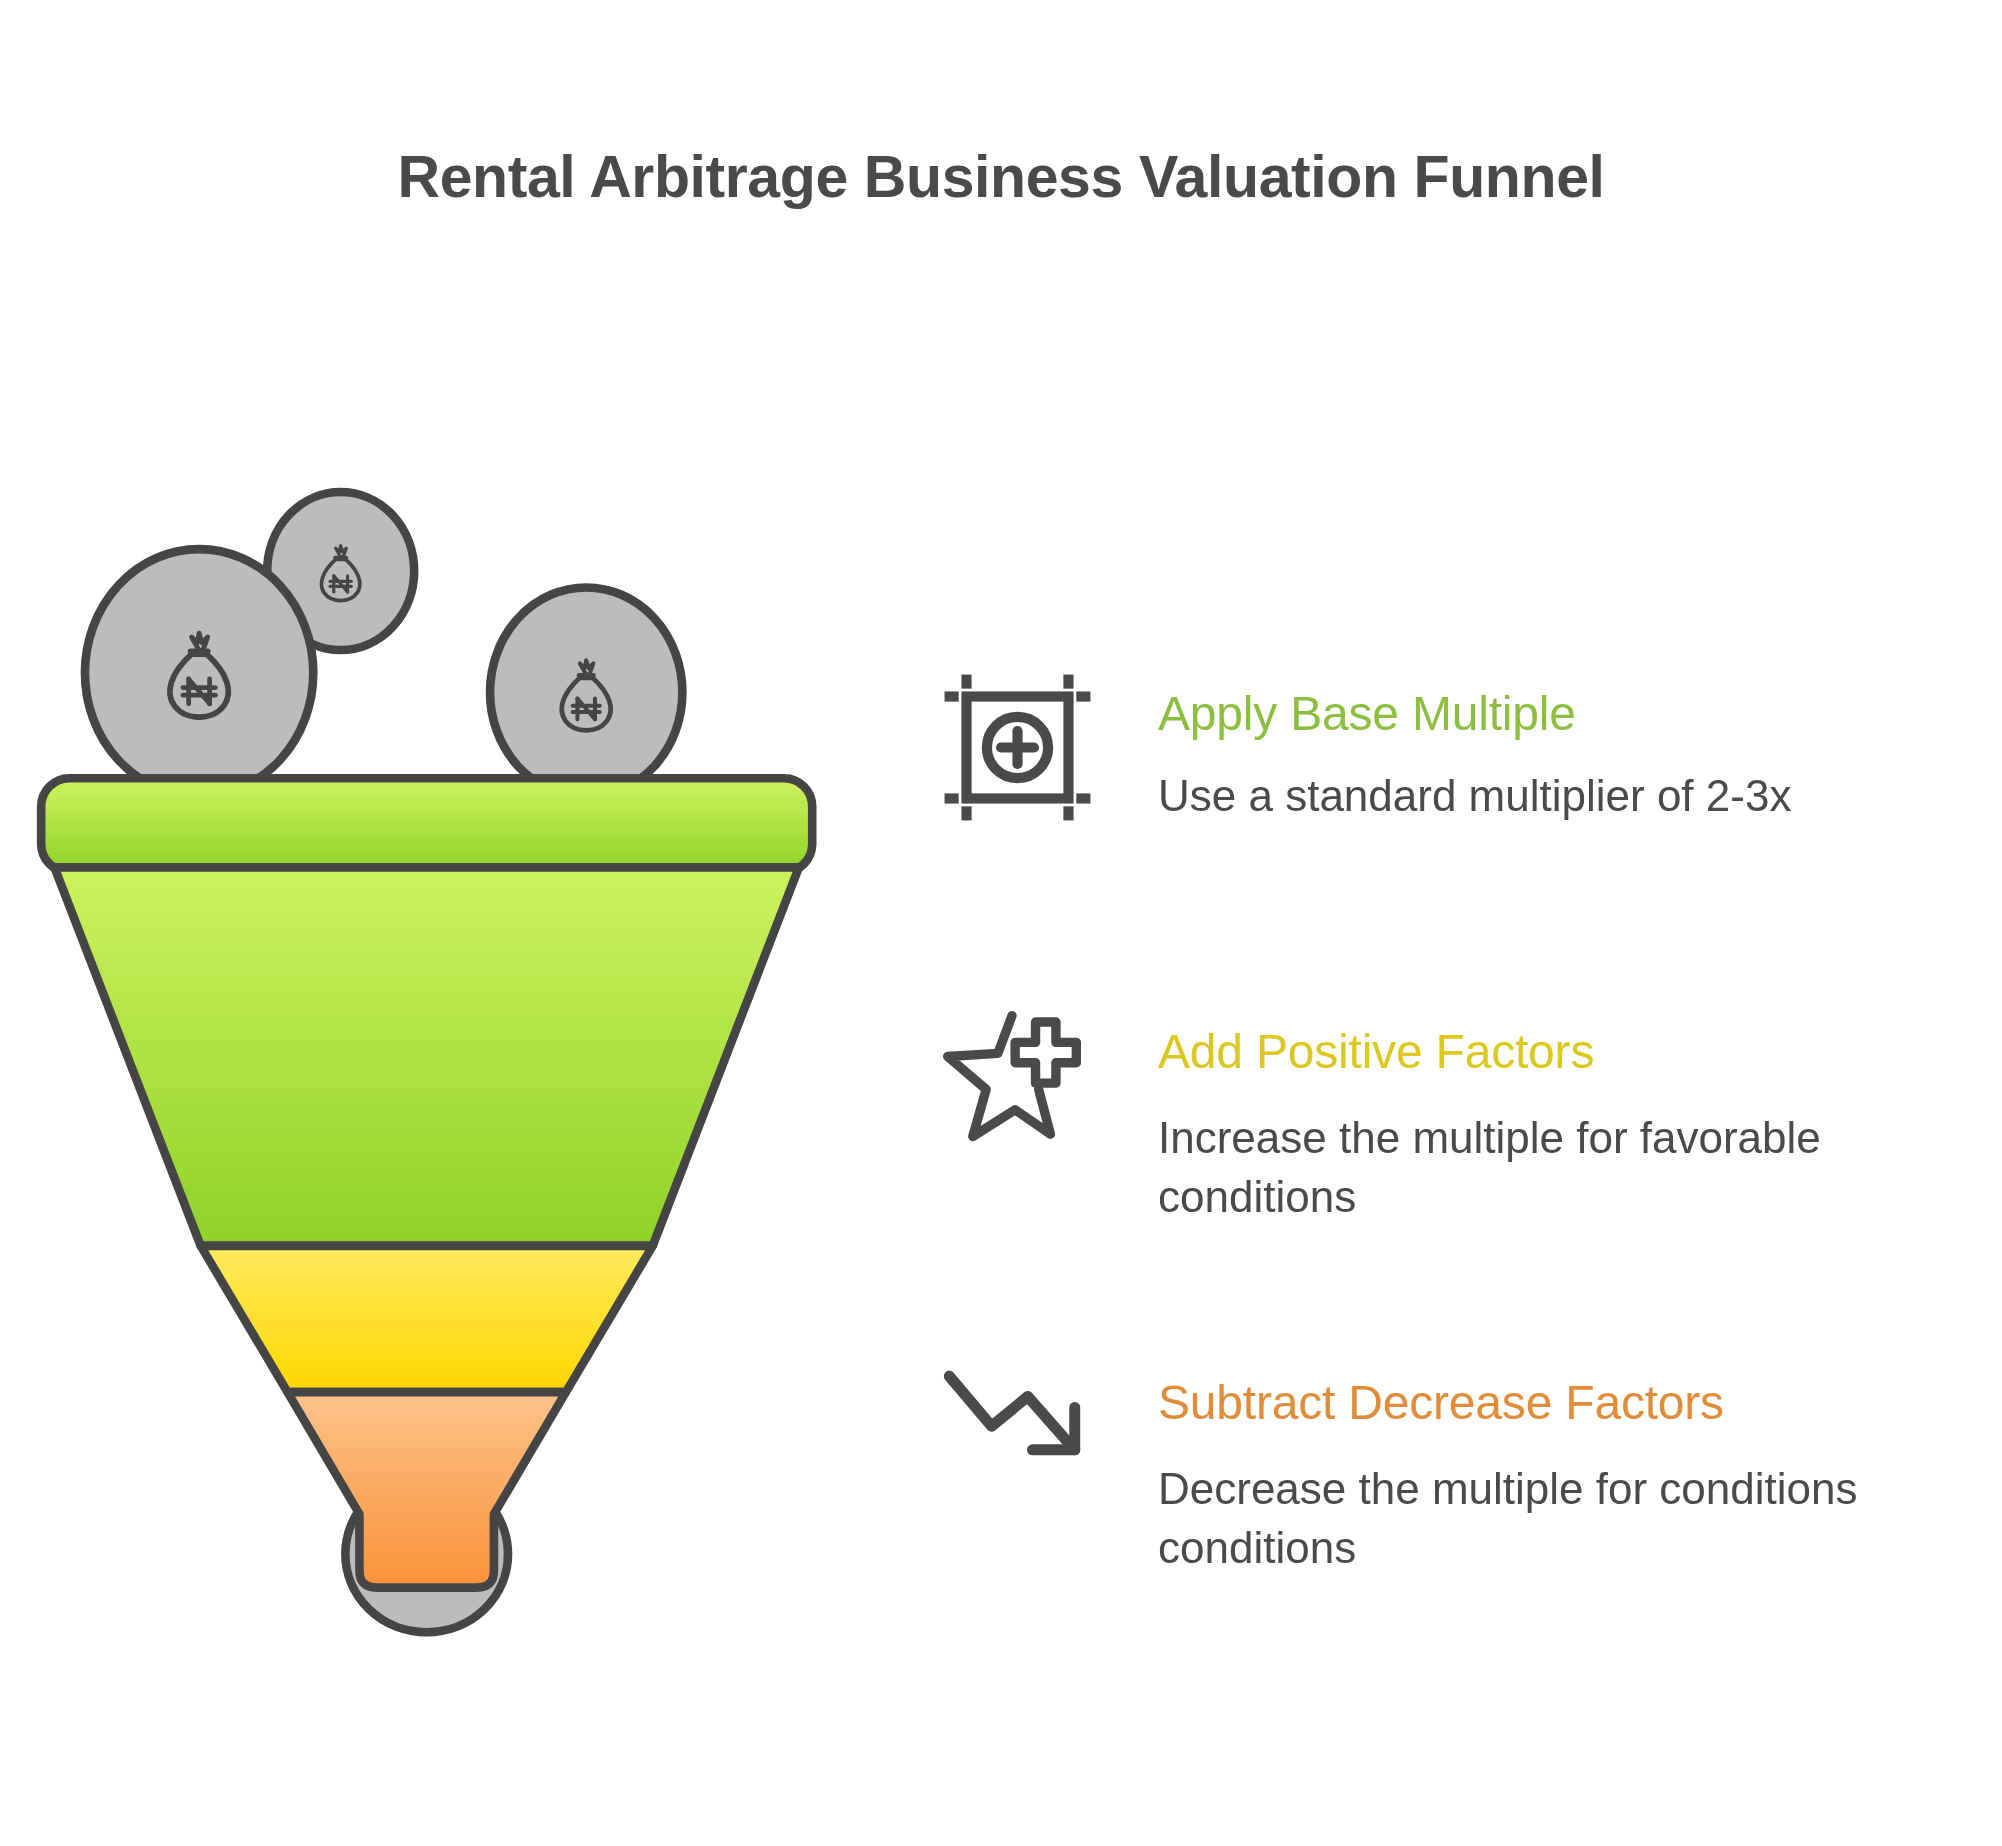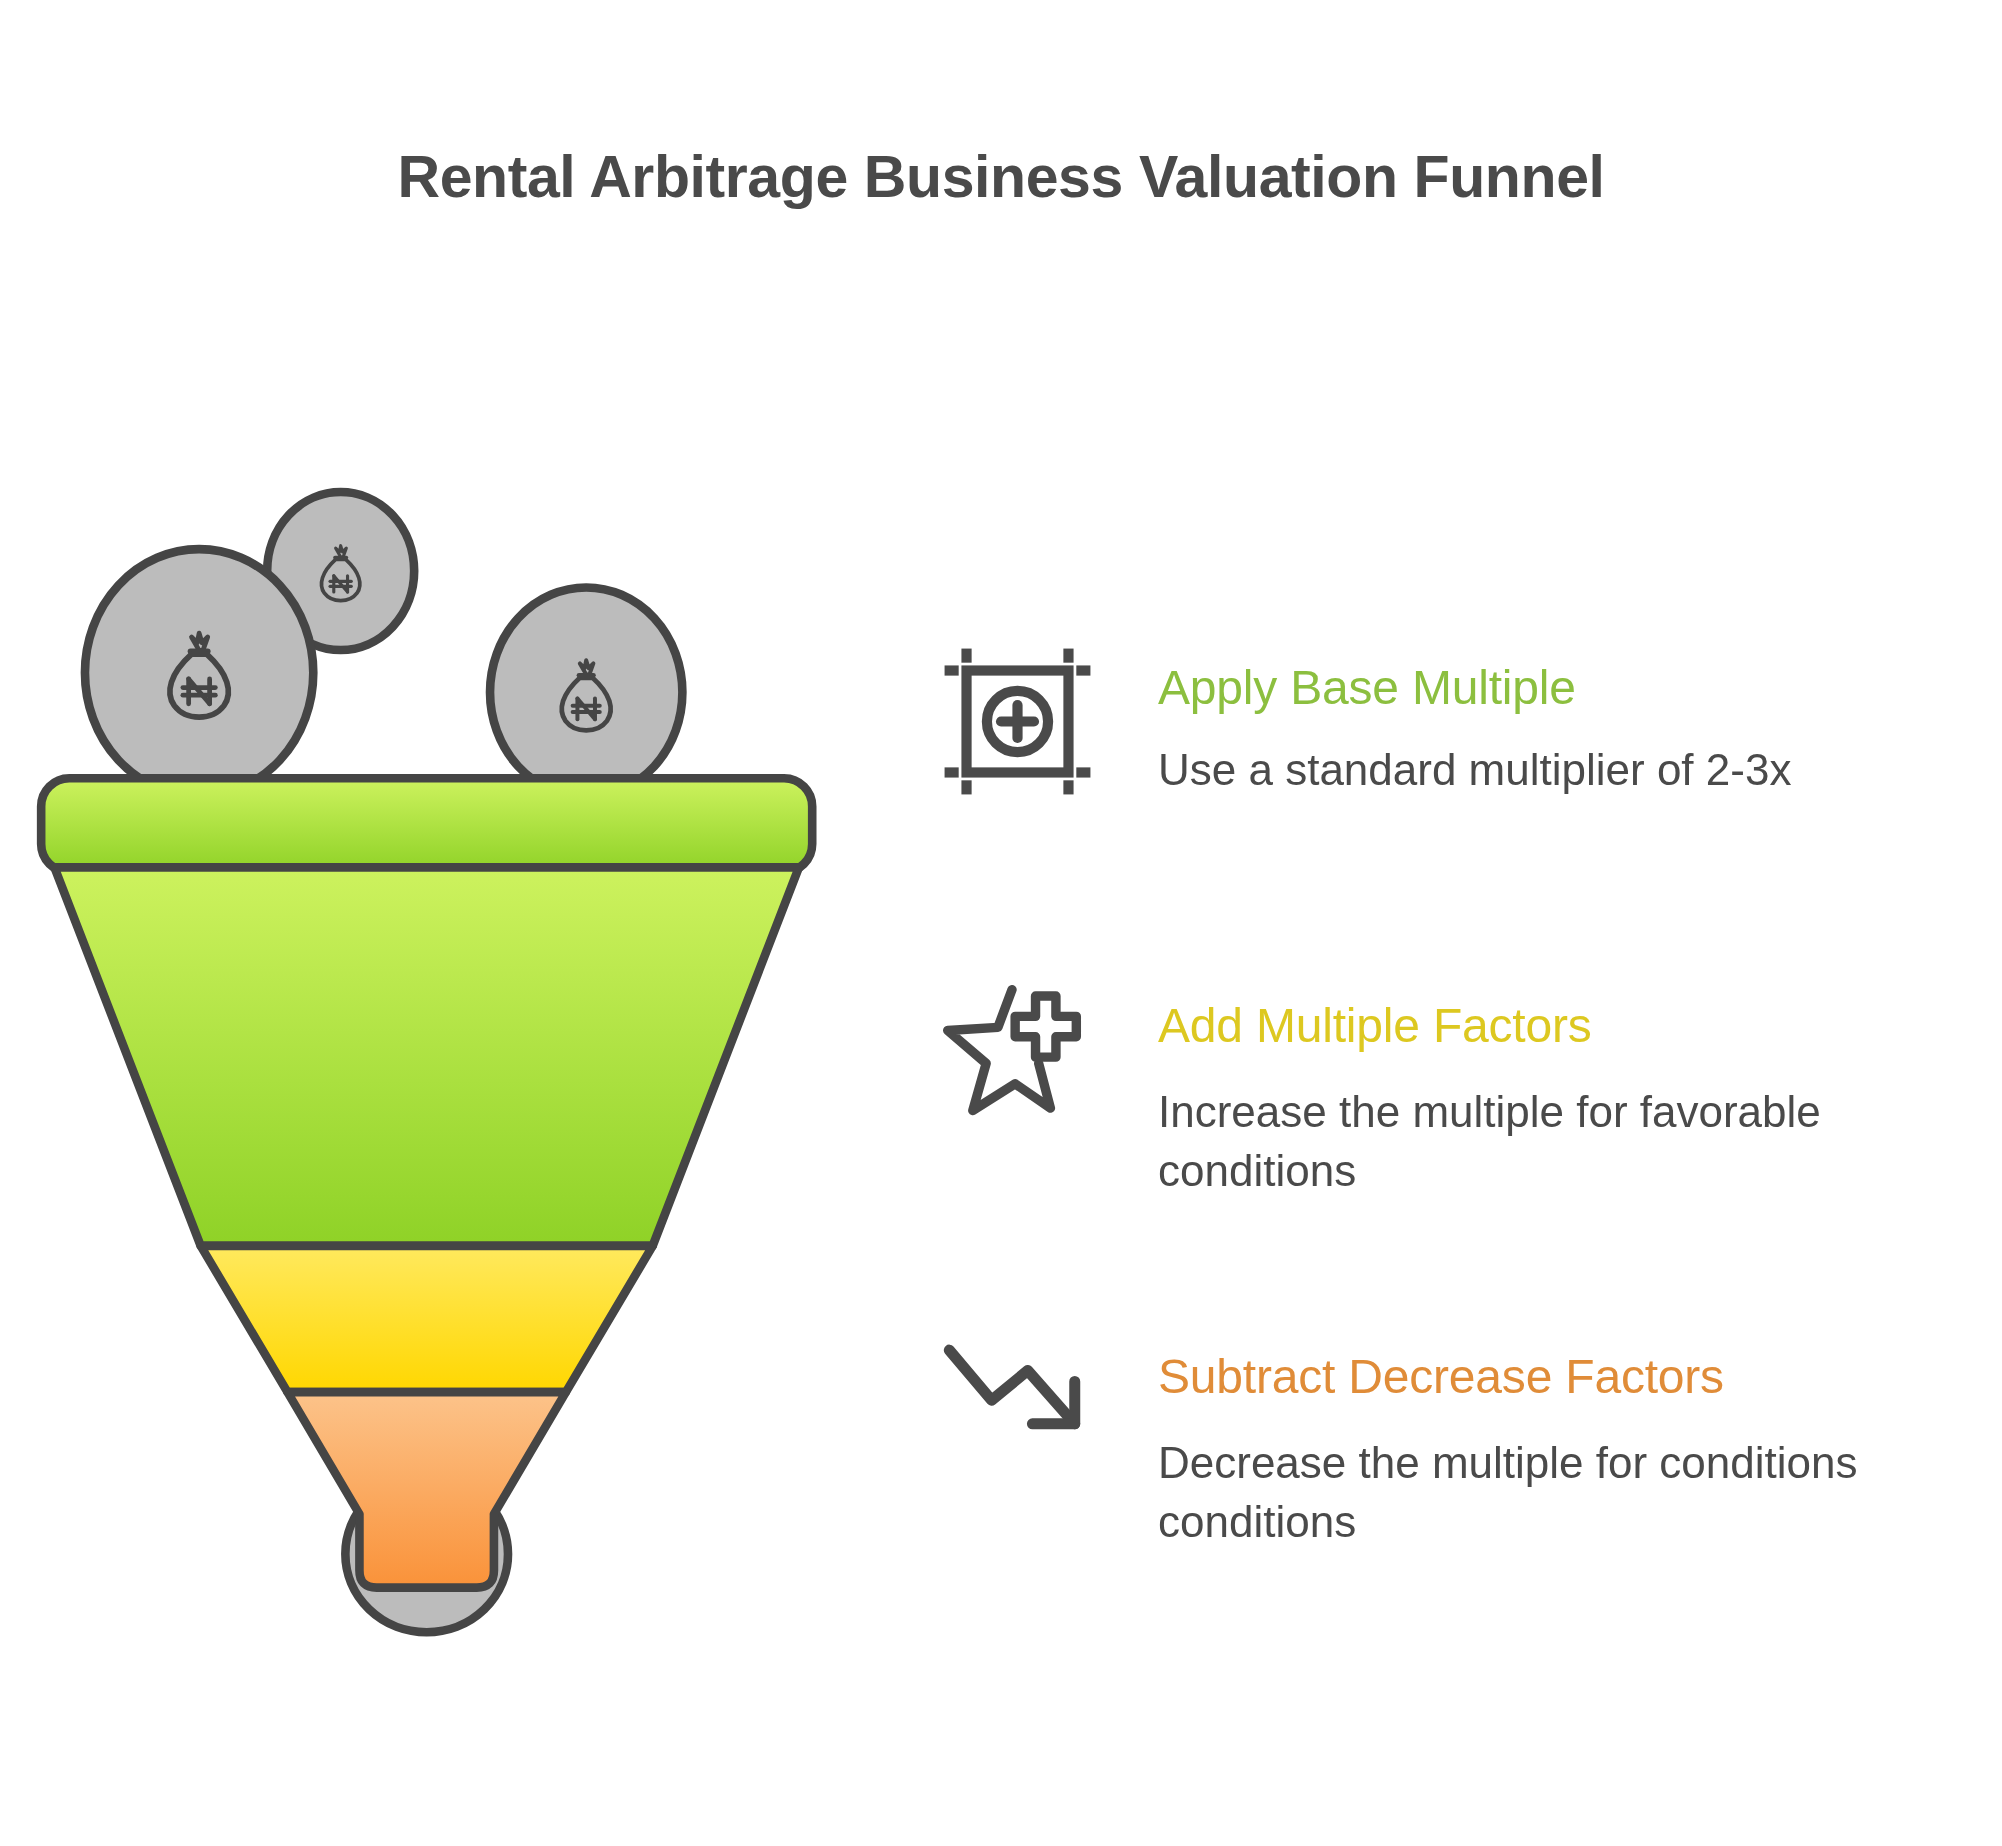--- a/index.html
+++ b/index.html
@@ -40,21 +40,21 @@
     top: 438px;
     width: 868px;
     height: 1267px;
   }
   .funnel-svg { display: block; width: 868px; height: 1267px; }
 
   
   .steps {
     position: absolute;
     left: 943px;
-    top: 647px;
+    top: 673px;
     width: 1040px;
   }
 
   .step {
     position: relative;
     min-height: 47px;
   }
   .step-1 { margin-bottom: 185px; }
   .step-2 { margin-bottom: 135px; }
 
@@ -227,21 +227,21 @@
         <svg width="149" height="149" viewBox="0 0 190 190" xmlns="http://www.w3.org/2000/svg">
 
           <path d="M88,6 L70,54 L6,58 L55,100 L38,160 L92,126 L137,157
                    L122,100" fill="none" stroke="#4a4a4a" stroke-width="12" stroke-linejoin="round" stroke-linecap="round"></path>
 
           <path d="M118,14 L144,14 L144,40 L170,40 L170,66 L144,66
                    L144,92 L118,92 L118,66 L92,66 L92,40 L118,40 Z" fill="#ffffff" stroke="#4a4a4a" stroke-width="12" stroke-linejoin="round"></path>
         </svg>
       </div>
       <div class="step-body">
-        <div class="step-heading">Add Multiple Factors</div>
+        <div class="step-heading">Add Positive Factors</div>
         <div class="step-desc">Increase the multiple for favorable conditions</div>
       </div>
     </div>
 
     <div class="step step-3">
       <div class="step-icon">
         <svg width="149" height="149" viewBox="0 0 190 190" xmlns="http://www.w3.org/2000/svg">
           <g fill="none" stroke="#4a4a4a" stroke-width="14" stroke-linecap="round" stroke-linejoin="round">
             <path d="M8,18 L62,82 L108,44 L168,112"></path>
             <path d="M168,58 L168,112 L114,112"></path>

